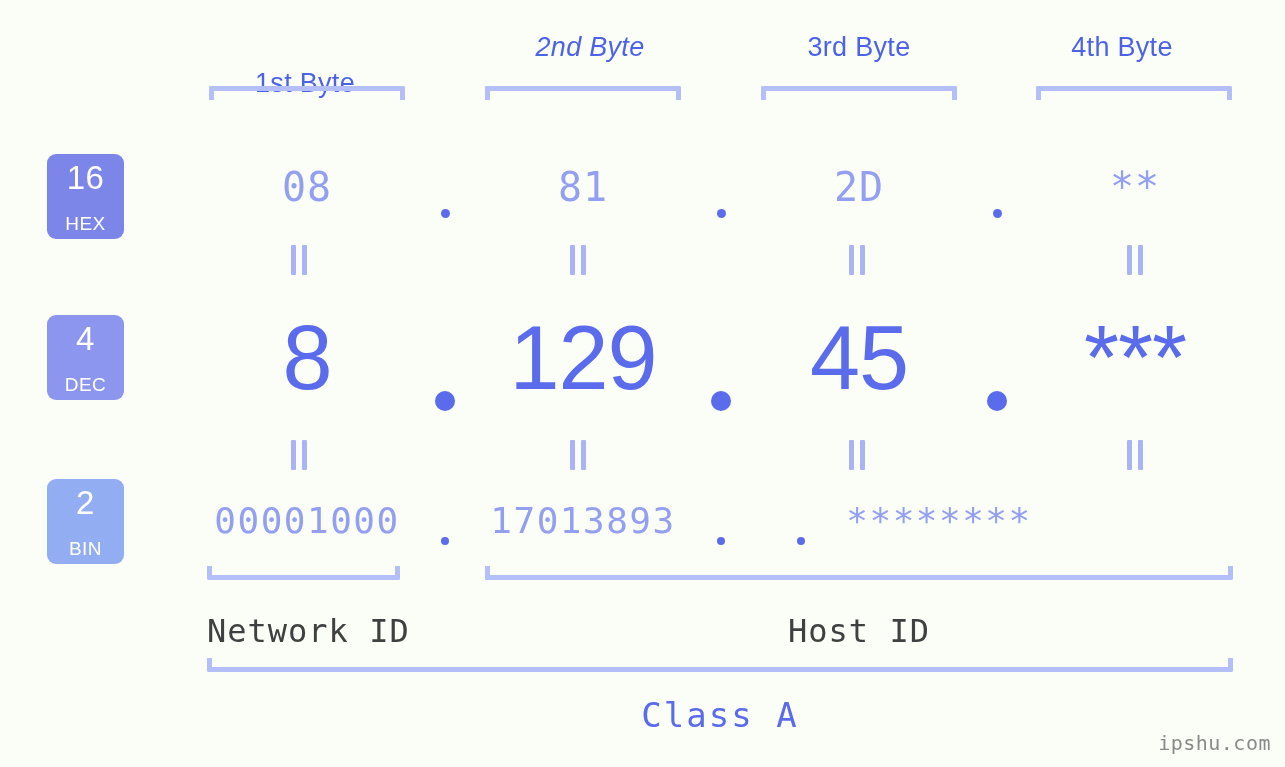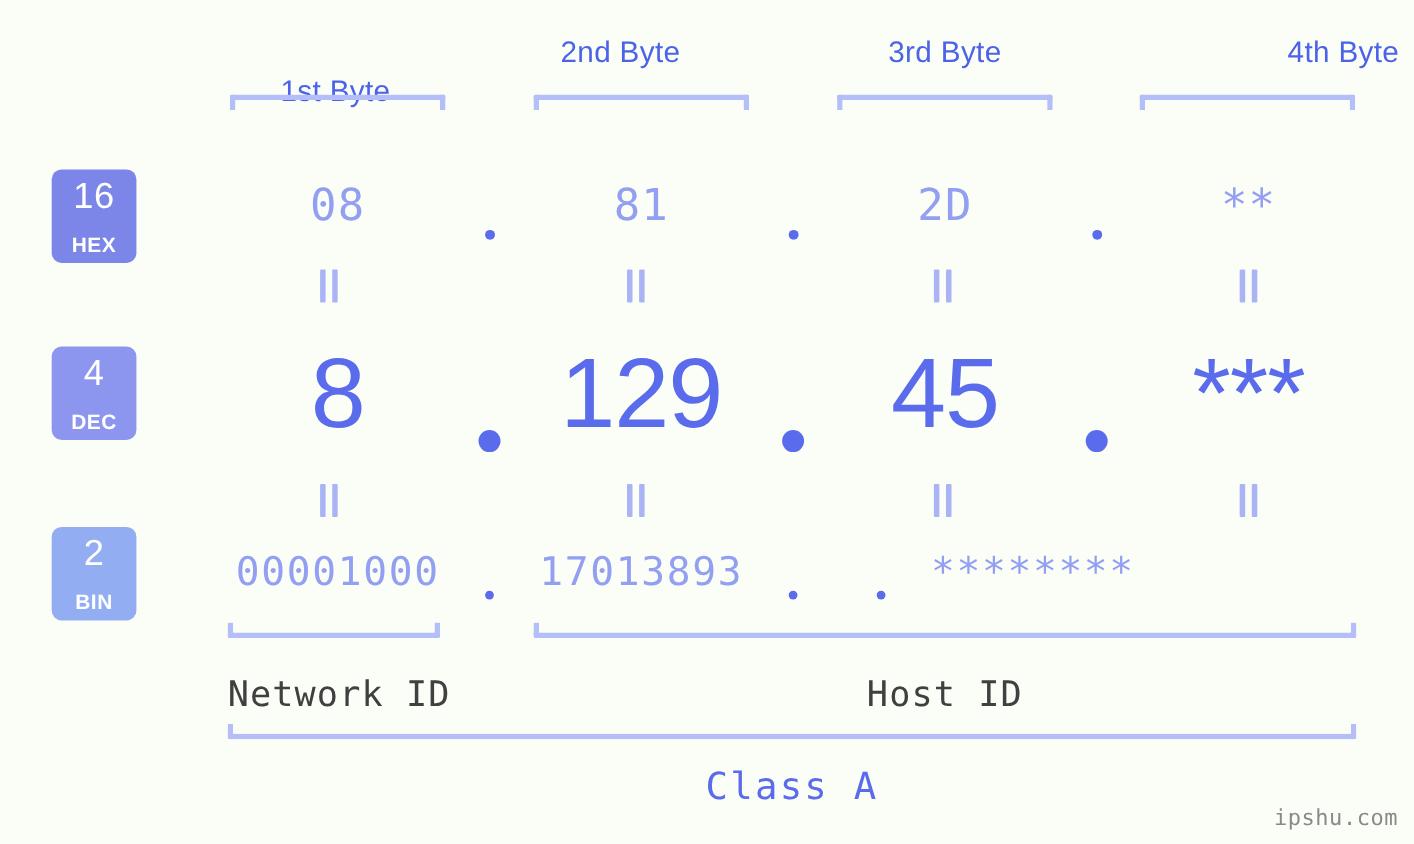--- a/index.html
+++ b/index.html
@@ -68,21 +68,21 @@
     line-height: 1;
   }
   .badge .num {
     font-size: 33px;
     font-weight: 400;
     letter-spacing: 0.5px;
     text-align: center;
   }
   .badge .abbr {
     font-size: 19px;
-    font-weight: 700;
+    font-weight: 400;
     margin-top: 20px;
     letter-spacing: 0.5px;
     text-align: right;
   }
 
   
   .row-hex, .row-dec, .row-bin {
     position: absolute;
     left: 140px;
     right: 20px;
@@ -188,23 +188,23 @@
     color: #8a8a8a;
     letter-spacing: 0.5px;
   }
 </style>
 </head>
 <body>
 
 <div class="stage">
 
   <div class="byte-header" style="left:207px; width:196px;margin-top:36px;">1st Byte</div>
-  <div class="byte-header" style="left:466px; width:196px;">2nd Byte</div>
+  <div class="byte-header" style="left:492px; width:196px;font-style:italic;">2nd Byte</div>
   <div class="byte-header" style="left:761px; width:196px;">3rd Byte</div>
-  <div class="byte-header" style="left:1076px; width:196px;text-align:right;">4th Byte</div>
+  <div class="byte-header" style="left:1024px; width:196px;">4th Byte</div>
 
   <div class="bracket-down" style="left:209px; width:196px; top:86px;"></div>
   <div class="bracket-down" style="left:485px; width:196px; top:86px;"></div>
   <div class="bracket-down" style="left:761px; width:196px; top:86px;"></div>
   <div class="bracket-down" style="left:1036px; width:196px; top:86px;"></div>
 
   <div class="badge" style="top:154px; height:85px; background:#7b86e8;">
     <div class="num">16</div>
     <div class="abbr">HEX</div>
   </div>

